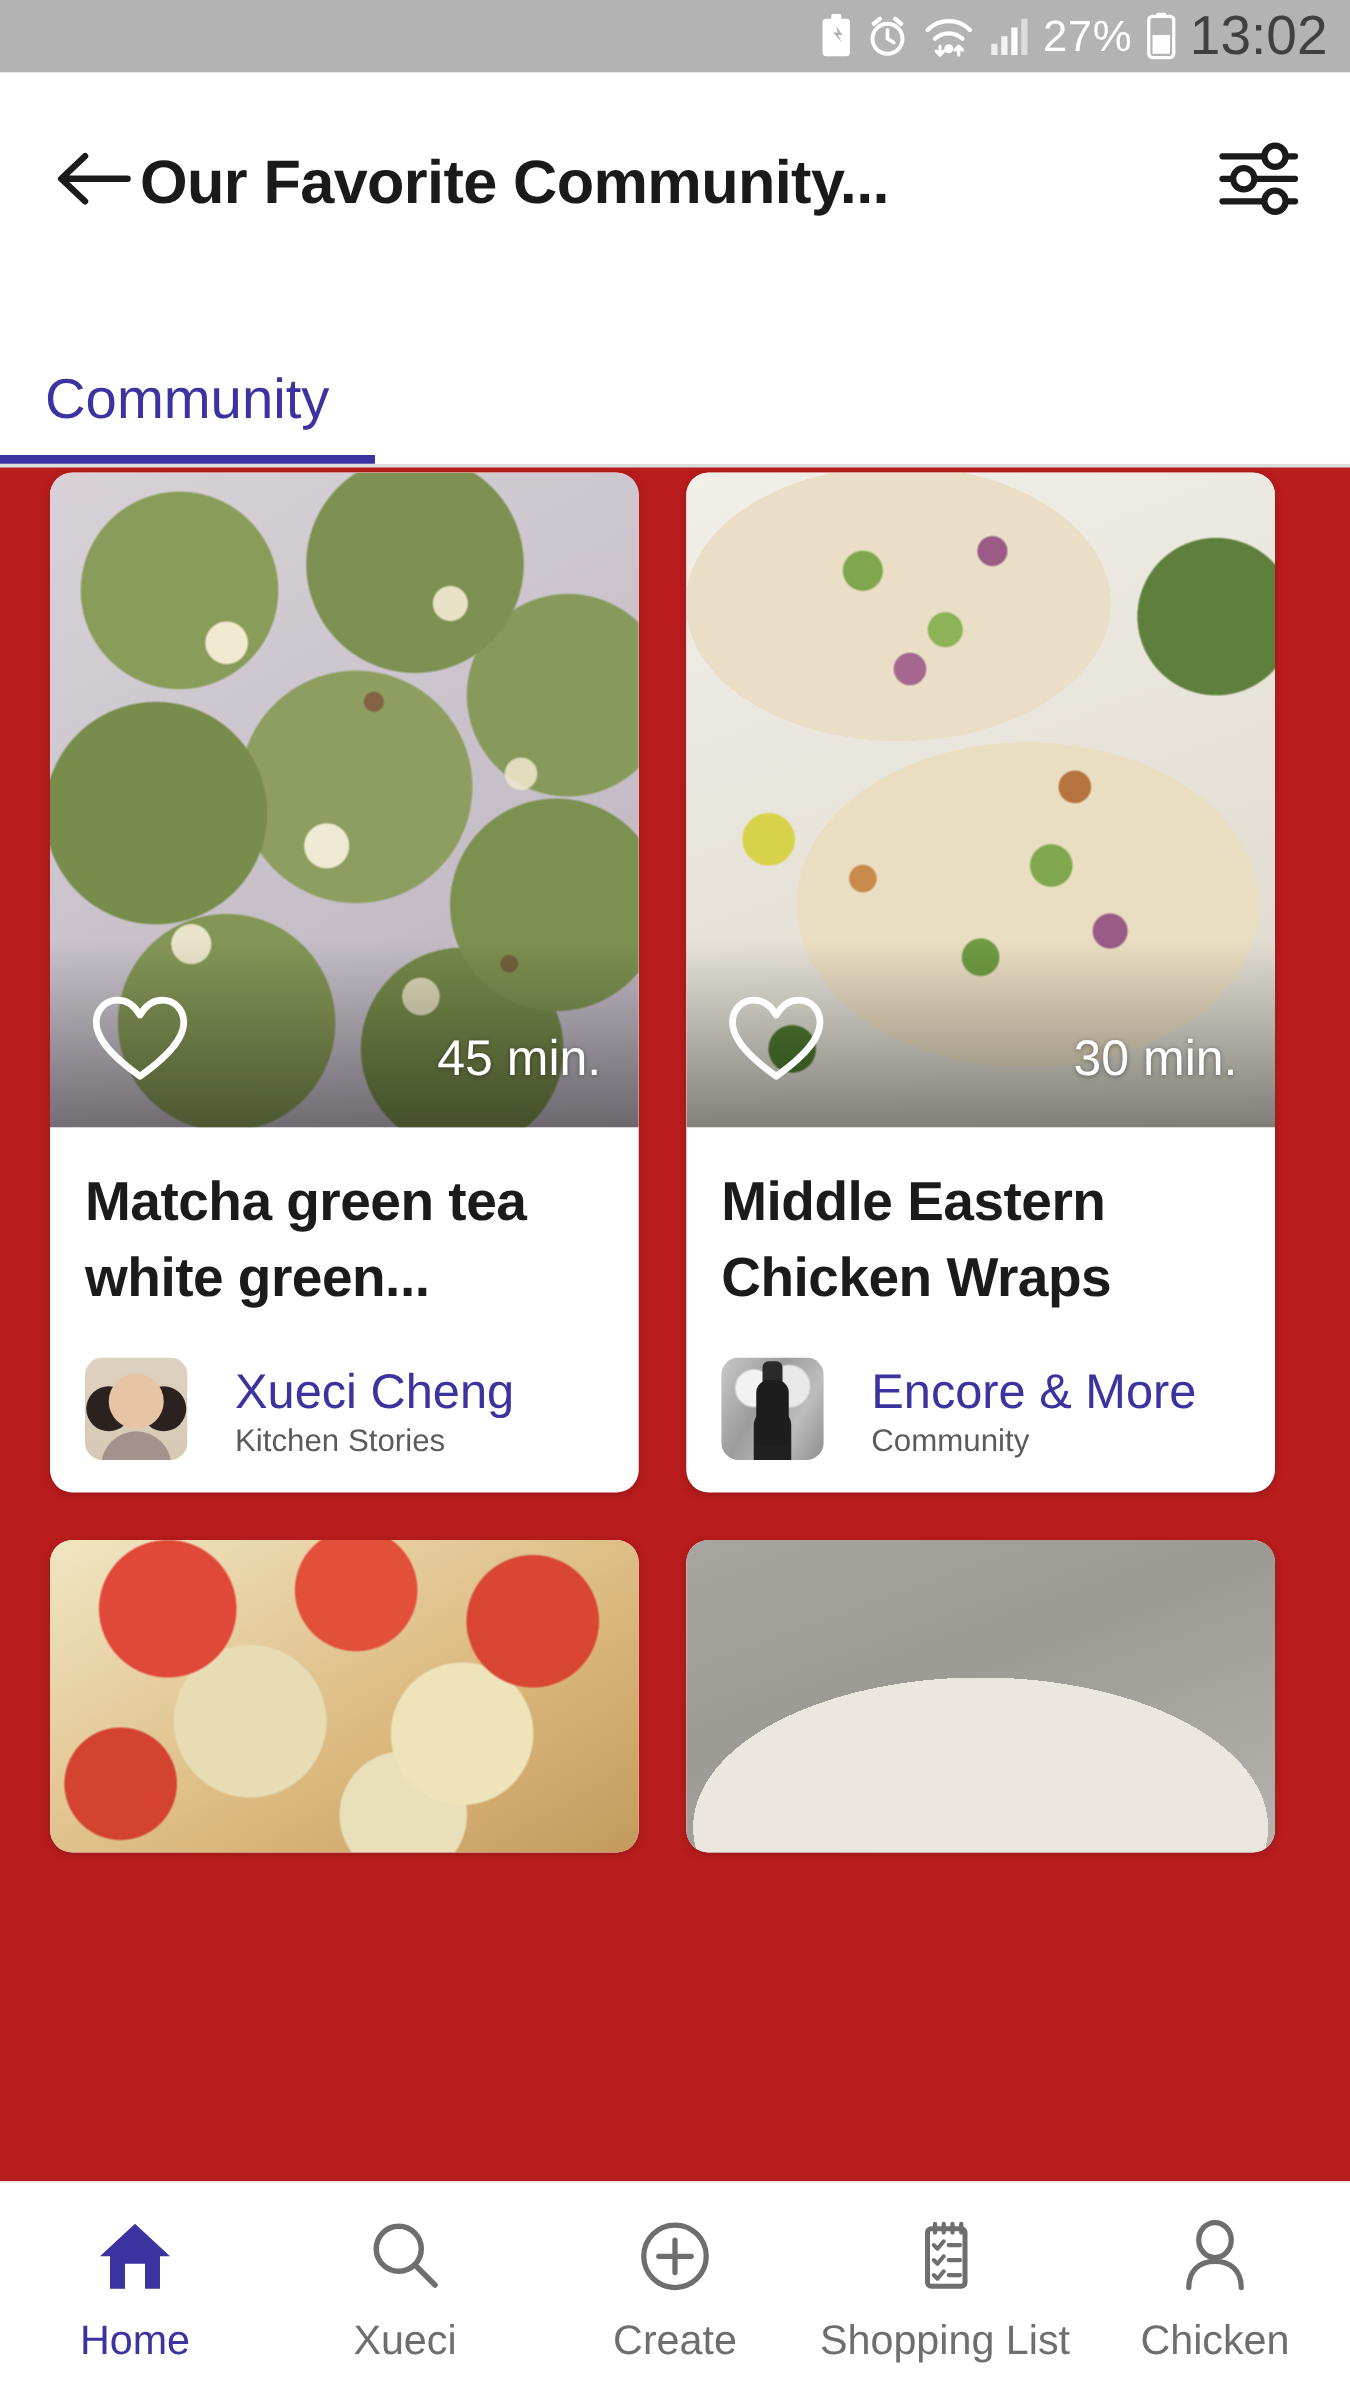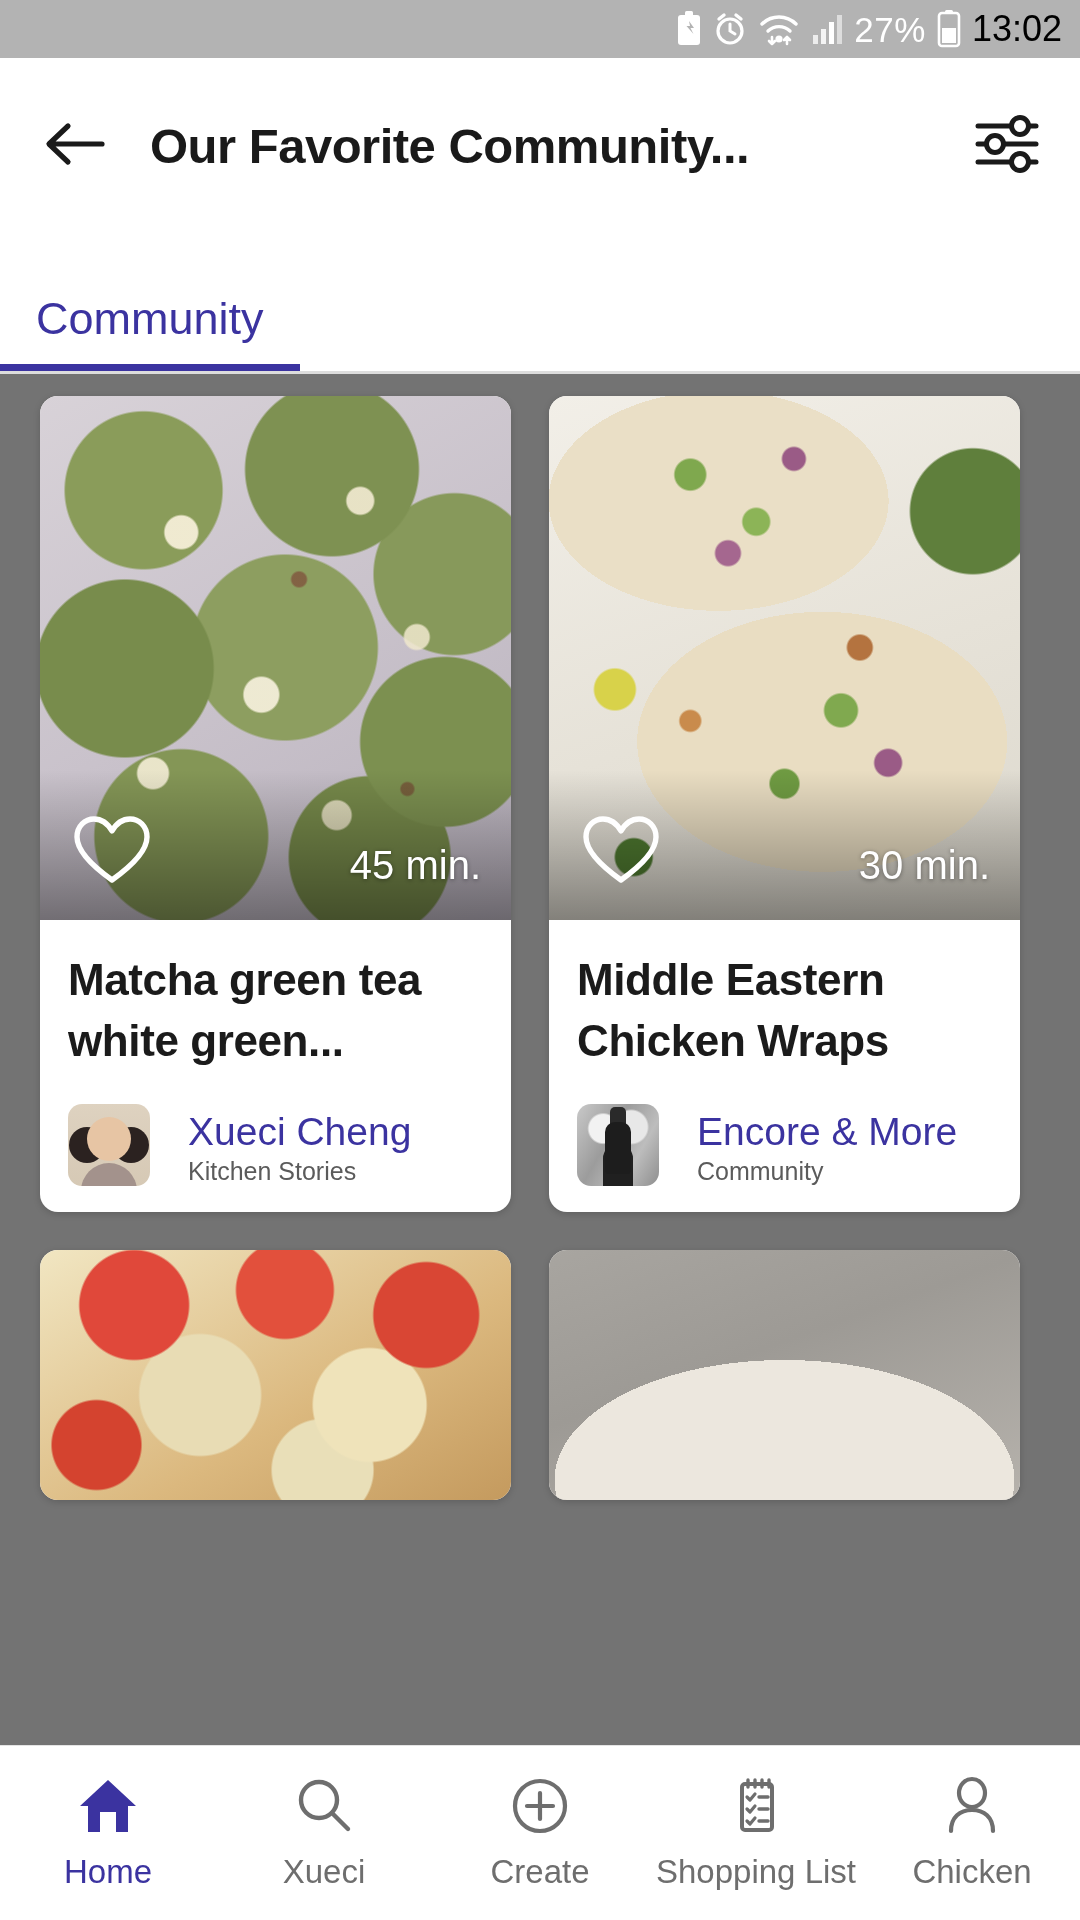--- a/index.html
+++ b/index.html
@@ -15,31 +15,31 @@
   .status-bar{
     height:58px;width:1080px;background:#b3b3b3;
     display:flex;align-items:center;justify-content:flex-end;
     padding-right:18px;gap:11px;padding-left:32px;
   }
   .sb-icon{display:flex;align-items:center;justify-content:center;}
   .sb-text{
     color:#ffffff;font-size:35px;font-weight:400;
     letter-spacing:.5px;line-height:1;
   }
-  .sb-time{color:#000000;font-size:36px;font-weight:400;line-height:1;}
+  .sb-time{color:#404040;font-size:44px;font-weight:400;line-height:1;}
 
   
   .header{
     height:175px;width:1080px;background:#ffffff;
     display:flex;align-items:center;padding:0 38px;
   }
   .back-btn{width:74px;height:74px;display:flex;align-items:center;justify-content:center;flex:0 0 auto;}
   .header-title{
     flex:1 1 auto;font-size:49px;font-weight:700;color:#1a1a1a;
-    margin-left:38px;white-space:nowrap;overflow:hidden;
+    white-space:nowrap;overflow:hidden;
     letter-spacing:-.5px;
   }
   .filter-btn{width:70px;height:70px;display:flex;align-items:center;justify-content:center;flex:0 0 auto;}
 
   
   .tab-bar{
     width:1080px;background:#ffffff;height:138px;
     display:flex;align-items:flex-end;position:relative;
   }
   .tab{
@@ -49,22 +49,22 @@
   .tab.active::after{
     content:"";position:absolute;left:0;right:0;bottom:0;
     height:7px;background:#3b33a0;
   }
   .tab-divider{
     width:1080px;height:3px;background:#dddddd;
   }
 
   
   .content{
-    width:1080px;height:1512px;background:#737373;
-    padding:22px 40px 0 40px;overflow:hidden;position:relative;
+    width:1080px;height:1512px;background:#b91c1c;
+    padding:4px 40px 0 40px;overflow:hidden;position:relative;
   }
   .grid{
     display:flex;flex-wrap:wrap;gap:38px;
   }
   .card{
     width:471px;background:#ffffff;border-radius:18px;
     box-shadow:0 2px 7px rgba(0,0,0,.17);
     overflow:hidden;position:relative;
   }
   .card-img{

